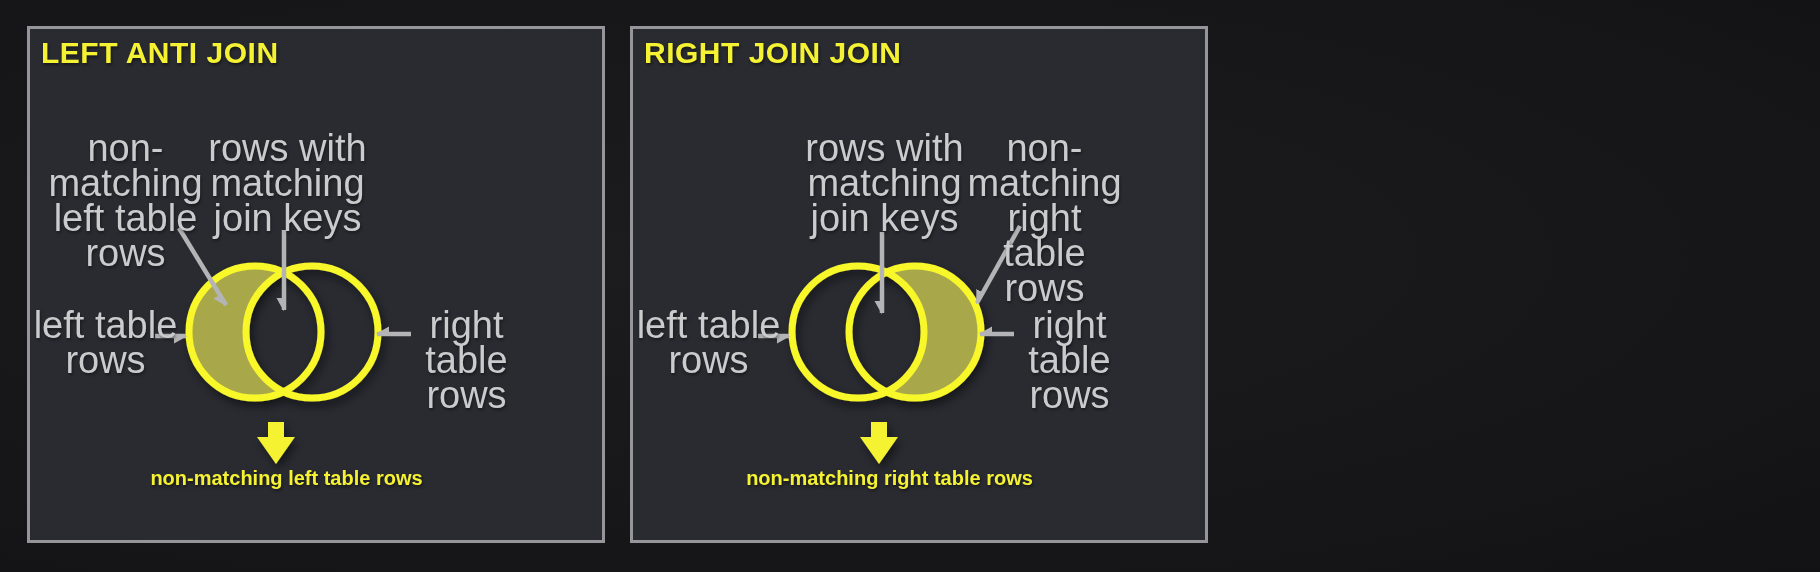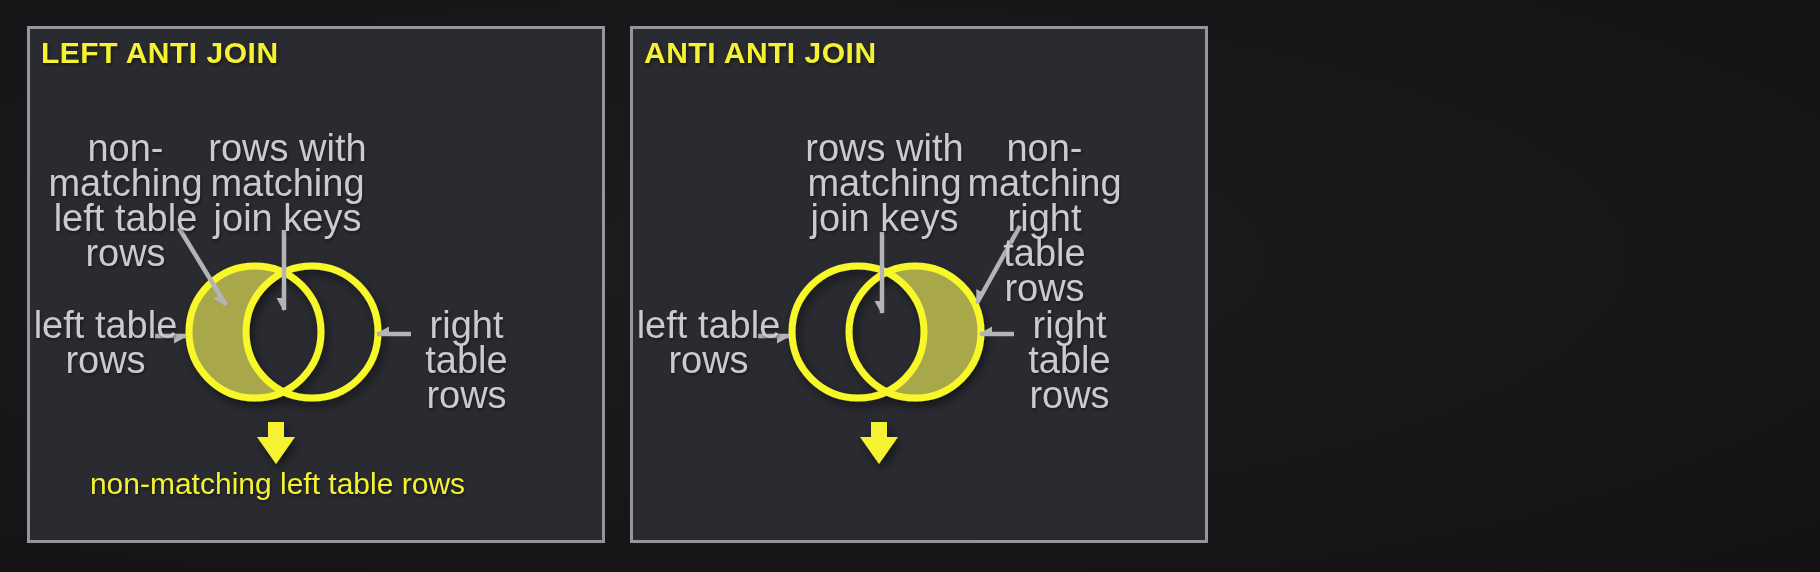--- a/index.html
+++ b/index.html
@@ -66,26 +66,26 @@
     text-align: center;
     font-size: 38px;
     line-height: 35px;
     color: var(--label-gray, #cbcbcd);
     text-shadow: 1px 2px 3px rgba(0,0,0,0.4);
   }
   .lbl span { display: block; }
 
   .result-text {
     position: absolute;
-    left: 0;
+    left: 9px;
     top: 438px;
     width: 495px;
     text-align: center;
-    font-size: 30px;
-    font-weight: normal;
+    font-size: 20px;
+    font-weight: bold;
     color: var(--accent-yellow, #f5f233);
     text-shadow: 1px 2px 3px rgba(0,0,0,0.45);
   }
 
   
   .p-left .lbl-nonmatching { left: 13px;  top: 102px; width: 165px; }
   .p-left .lbl-matching    { left: 175px; top: 102px; width: 165px; }
   .p-right .lbl-matching    { left: 169px; top: 102px; width: 165px; }
   .p-right .lbl-nonmatching { left: 329px; top: 102px; width: 165px; }
   .lbl-left-table  { left: 3px;   top: 279px; width: 145px; }
@@ -147,21 +147,21 @@
 
     <div class="lbl lbl-right-table">
       <span>right table</span>
       <span>rows</span>
     </div>
 
     <div class="result-text">non-matching left table rows</div>
   </section>
 
   <section class="panel right p-right">
-    <h2 class="panel-title">ANTI ANTI JOIN</h2>
+    <h2 class="panel-title">RIGHT JOIN JOIN</h2>
 
     <svg class="venn-svg" viewBox="0 0 578 517">
       <defs>
         <mask id="cut-left-R">
           <rect x="0" y="0" width="578" height="517" fill="#fff"></rect>
           <circle cx="228" cy="306" r="66" fill="#000"></circle>
         </mask>
         <marker id="ah-R" markerUnits="userSpaceOnUse" markerWidth="20" markerHeight="18" refX="12" refY="0" orient="auto">
           <path class="arrow-head" d="M0,-7.5 L13.5,0 L0,7.5 Z"></path>
         </marker>
@@ -200,15 +200,16 @@
     <div class="lbl lbl-left-table">
       <span>left table</span>
       <span>rows</span>
     </div>
 
     <div class="lbl lbl-right-table">
       <span>right table</span>
       <span>rows</span>
     </div>
 
+    <div class="result-text">non-matching right table rows</div>
   </section>
 
 </div>
 
 </body></html>

